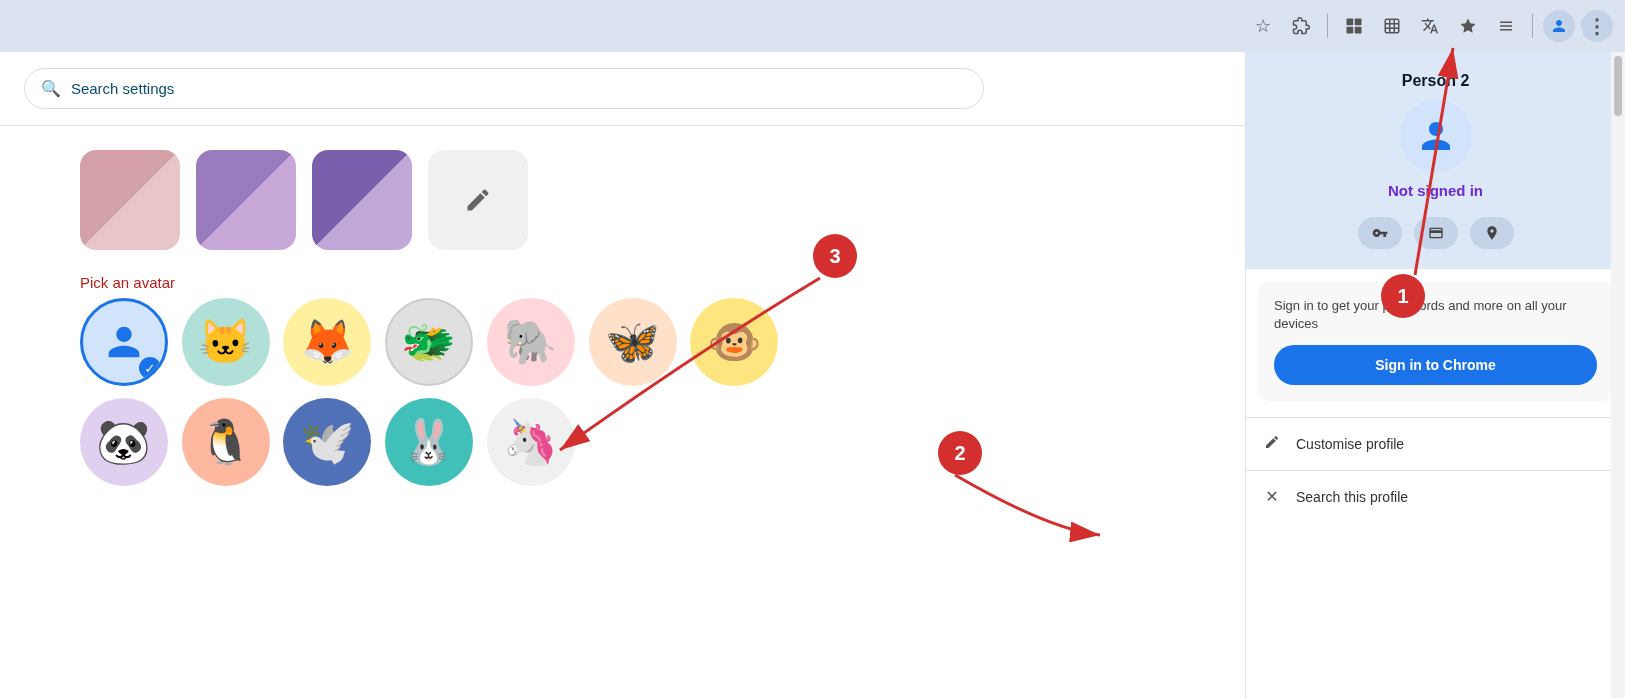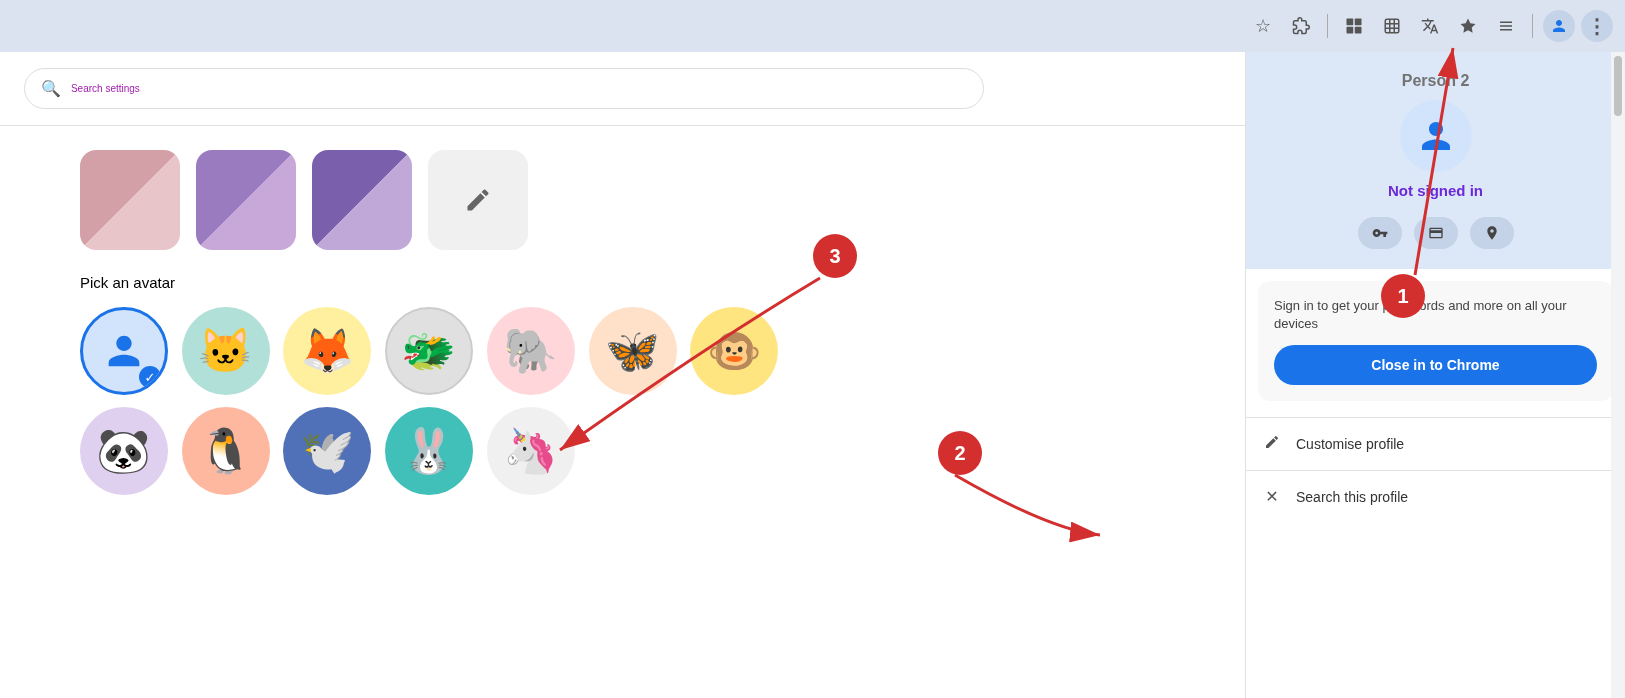--- a/index.html
+++ b/index.html
@@ -69,21 +69,21 @@
       border: 1px solid #ddd;
       border-radius: 24px;
       display: flex;
       align-items: center;
       padding: 10px 16px;
       gap: 10px;
       background: white;
       max-width: 960px;
     }
     .search-icon { color: #777; font-size: 16px; }
-    .search-text { color: #a21caf; font-size: 10px; }
+    .search-text { color: #0c4a6e; font-size: 15px; }
 
     
     .divider {
       border: none;
       border-top: 1px solid #e0e0e0;
       margin: 0;
     }
 
     
     .color-section {
@@ -112,22 +112,22 @@
     .swatch-1 { background: linear-gradient(135deg, #d4a0a8 50%, #e8c5c8 50%); }
     
     .swatch-2 { background: linear-gradient(135deg, #9b7bbf 50%, #c8a8d8 50%); }
     
     .swatch-3 { background: linear-gradient(135deg, #7a5fad 50%, #c0a8d8 50%); }
 
     
     .avatar-section { padding: 8px 80px; }
     .avatar-title {
       font-size: 15px;
-      color: #000000;
-      margin-bottom: 16px;
+      color: #b91c1c;
+      margin-bottom: 7px;
     }
     .avatar-grid {
       display: grid;
       grid-template-columns: repeat(7, 1fr);
       gap: 12px;
       max-width: 700px;
     }
     .avatar-item {
       width: 88px;
       height: 88px;
@@ -186,21 +186,21 @@
       background: #dce8f8;
       padding: 20px;
       display: flex;
       flex-direction: column;
       align-items: center;
       gap: 10px;
     }
     .profile-name {
       font-size: 16px;
       font-weight: 600;
-      color: #737373;
+      color: #0f172a;
     }
     .profile-avatar-circle {
       width: 72px;
       height: 72px;
       border-radius: 50%;
       background: #d2e3fc;
       display: flex;
       align-items: center;
       justify-content: center;
       font-size: 36px;
@@ -461,21 +461,21 @@
         <div class="quick-action-btn">
           <svg width="16" height="16" viewBox="0 0 24 24" fill="#444">
               <path d="M12 2C8.13 2 5 5.13 5 9c0 5.25 7 13 7 13s7-7.75 7-13c0-3.87-3.13-7-7-7zm0 9.5c-1.38 0-2.5-1.12-2.5-2.5s1.12-2.5 2.5-2.5 2.5 1.12 2.5 2.5-1.12 2.5-2.5 2.5z"></path>
             </svg>
         </div>
       </div>
     </div>
 
     <div class="signin-section">
       <div class="signin-desc">Sign in to get your passwords and more on all your devices</div>
-      <button class="signin-btn">Close in to Chrome</button>
+      <button class="signin-btn">Sign in to Chrome</button>
     </div>
 
     <hr class="menu-divider">
 
     <div class="menu-item">
       <span class="menu-item-icon">
         <svg width="16" height="16" viewBox="0 0 24 24" fill="#555">
             <path d="M3 17.25V21h3.75L17.81 9.94l-3.75-3.75L3 17.25zM20.71 7.04c.39-.39.39-1.02 0-1.41l-2.34-2.34a.9959.9959 0 00-1.41 0l-1.83 1.83 3.75 3.75 1.83-1.83z"></path>
           </svg>
       </span>

